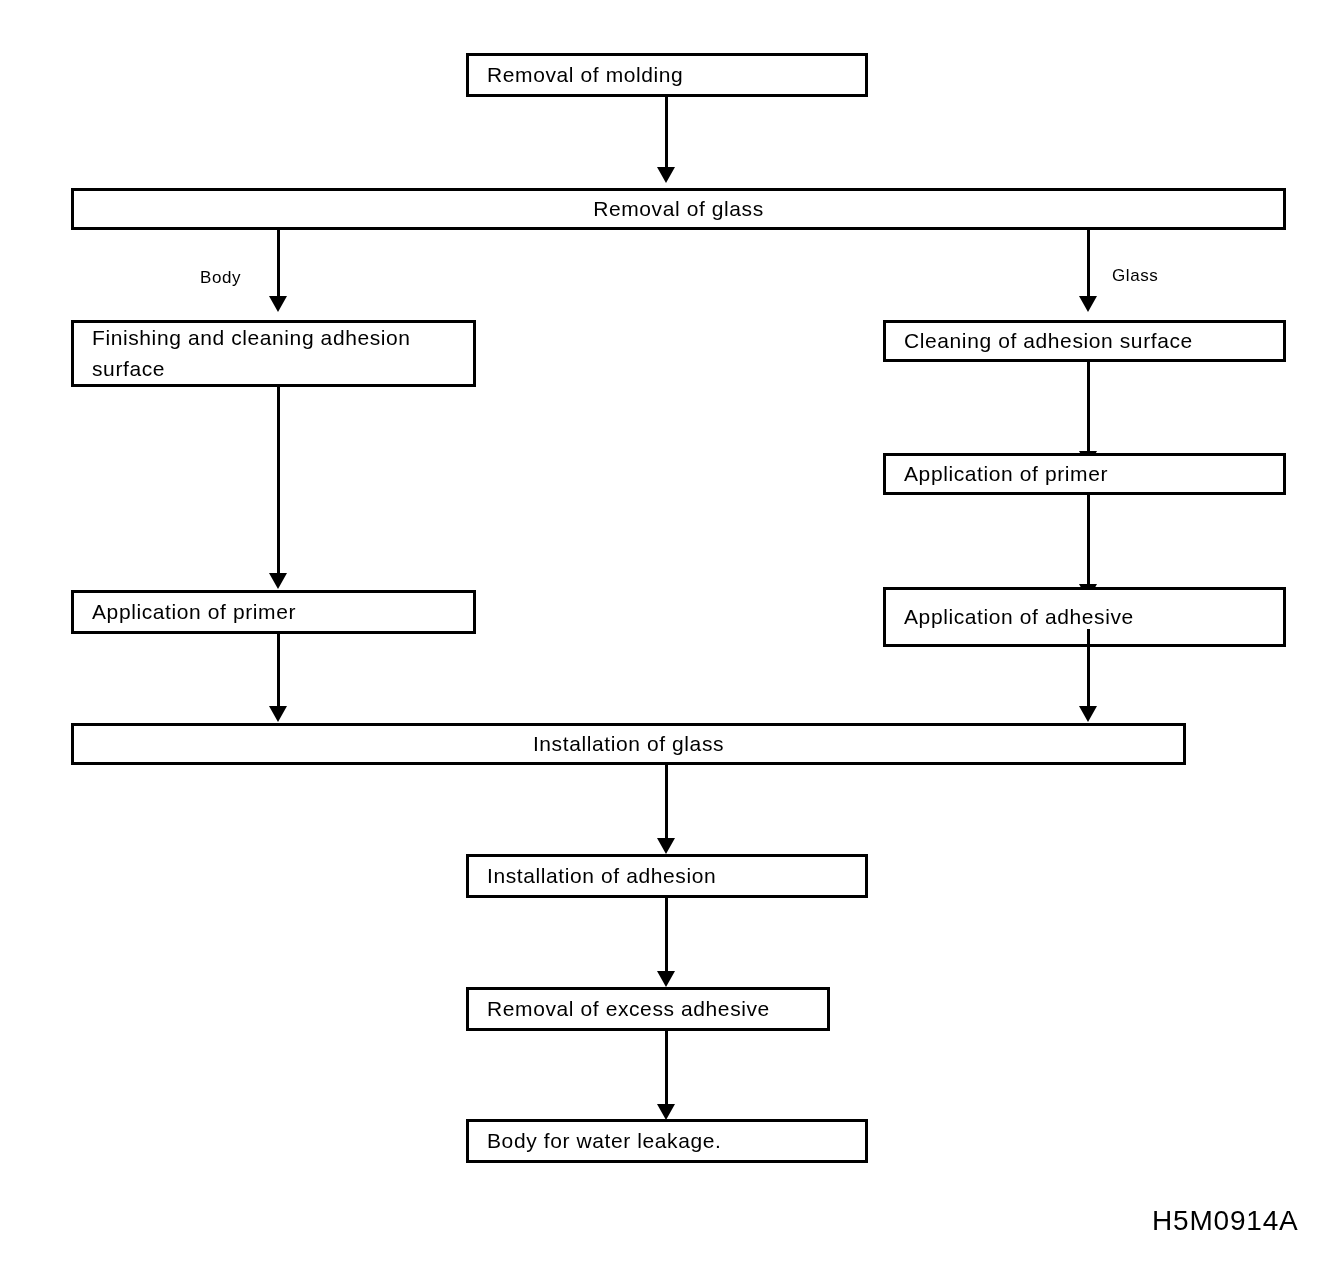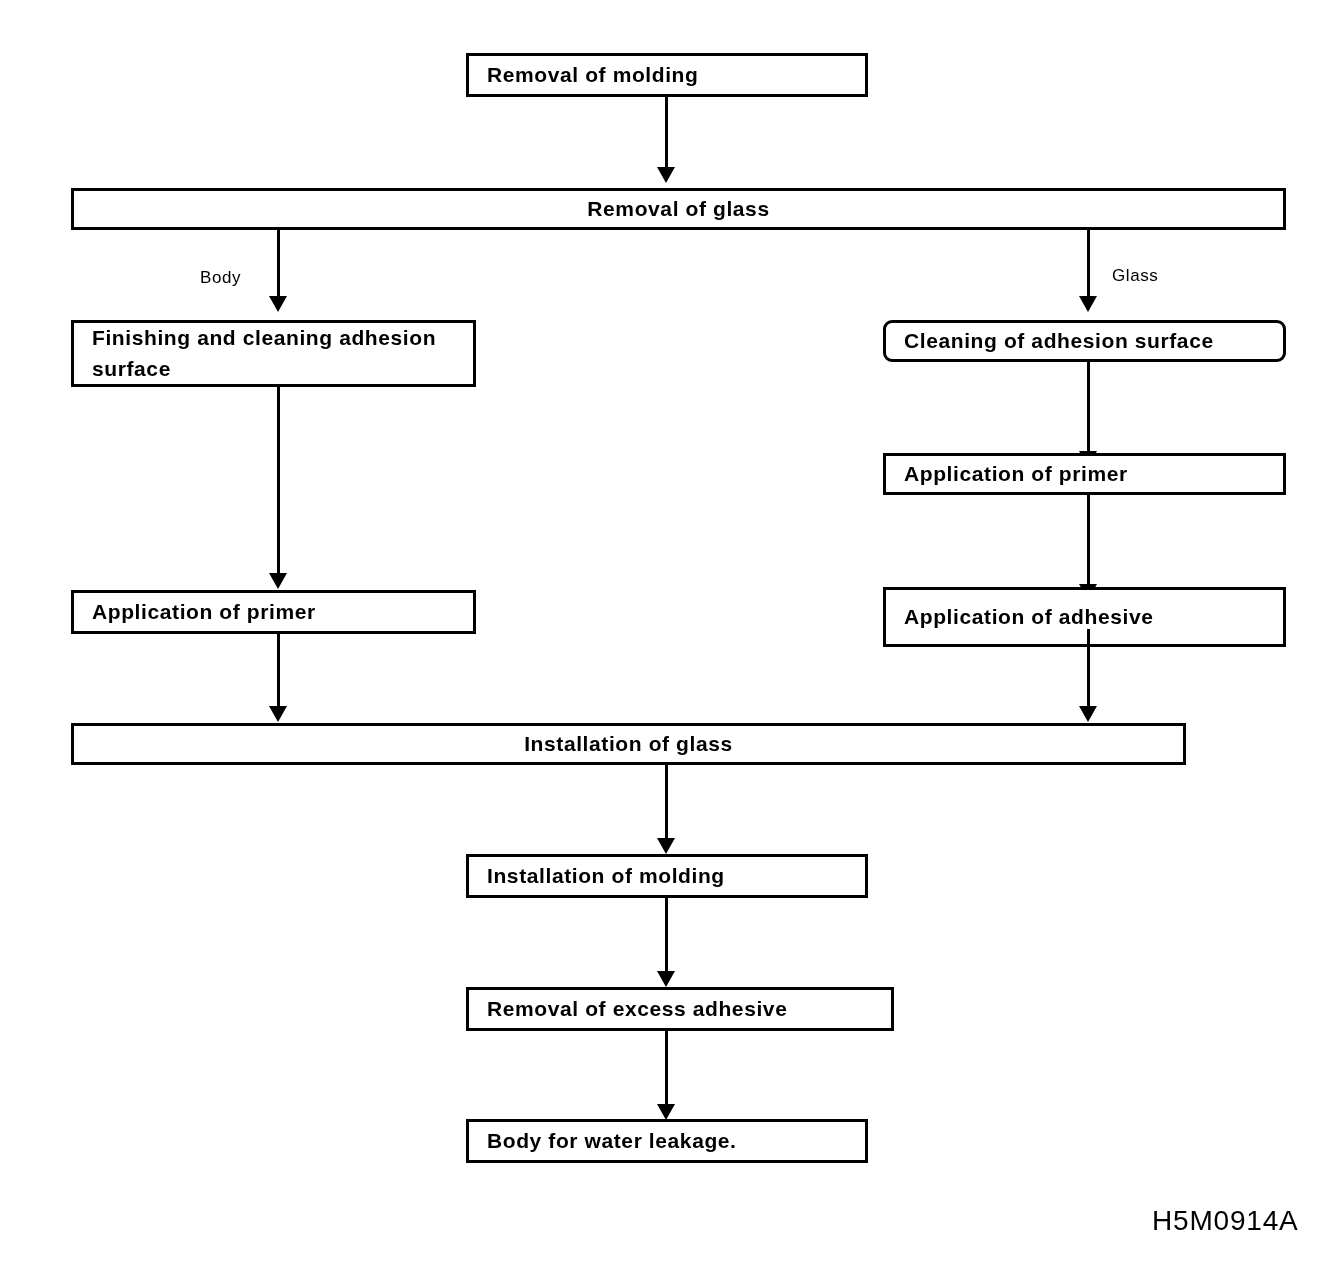--- a/index.html
+++ b/index.html
@@ -25,21 +25,20 @@
     background: #ffffff;
     display: flex;
     align-items: center;
   }
   .node .label {
     font-size: 21px;
     letter-spacing: 0.6px;
     line-height: 1.45;
     white-space: pre-line;
     color: #000000;
-    font-weight: bold;
   }
   
   .node.align-left {
     justify-content: flex-start;
   }
   .node.align-left .label {
     padding-left: 18px;
   }
   
   .node.align-center {
@@ -110,21 +109,21 @@
   <div class="conn" style="left:277px; top:387px; height:188px;"></div>
   <div class="arrowhead" style="left:269px; top:573px;"></div>
 
   <div class="node align-left" style="left:71px; top:590px; width:405px; height:44px;">
     <span class="label">Application of primer</span>
   </div>
 
   <div class="conn" style="left:277px; top:634px; height:74px;"></div>
   <div class="arrowhead" style="left:269px; top:706px;"></div>
 
-  <div class="node align-left" style="left:883px; top:320px; width:403px; height:42px;border-radius:9px;">
+  <div class="node align-left" style="left:883px; top:320px; width:403px; height:42px;">
     <span class="label">Cleaning of adhesion surface</span>
   </div>
 
   <div class="conn" style="left:1087px; top:362px; height:91px;"></div>
   <div class="arrowhead" style="left:1079px; top:451px;"></div>
 
   <div class="node align-left" style="left:883px; top:453px; width:403px; height:42px;">
     <span class="label">Application of primer</span>
   </div>
 
@@ -139,27 +138,27 @@
   <div class="arrowhead" style="left:1079px; top:706px;"></div>
 
   <div class="node align-center" style="left:71px; top:723px; width:1115px; height:42px;">
     <span class="label">Installation of glass</span>
   </div>
 
   <div class="conn" style="left:665px; top:765px; height:75px;"></div>
   <div class="arrowhead" style="left:657px; top:838px;"></div>
 
   <div class="node align-left" style="left:466px; top:854px; width:402px; height:44px;">
-    <span class="label">Installation of molding</span>
+    <span class="label">Installation of adhesion</span>
   </div>
 
   <div class="conn" style="left:665px; top:898px; height:75px;"></div>
   <div class="arrowhead" style="left:657px; top:971px;"></div>
 
-  <div class="node align-left" style="left:466px; top:987px; width:428px; height:44px;">
+  <div class="node align-left" style="left:466px; top:987px; width:364px; height:44px;">
     <span class="label">Removal of excess adhesive</span>
   </div>
 
   <div class="conn" style="left:665px; top:1031px; height:75px;"></div>
   <div class="arrowhead" style="left:657px; top:1104px;"></div>
 
   <div class="node align-left" style="left:466px; top:1119px; width:402px; height:44px;">
     <span class="label">Body for water leakage.</span>
   </div>
 

